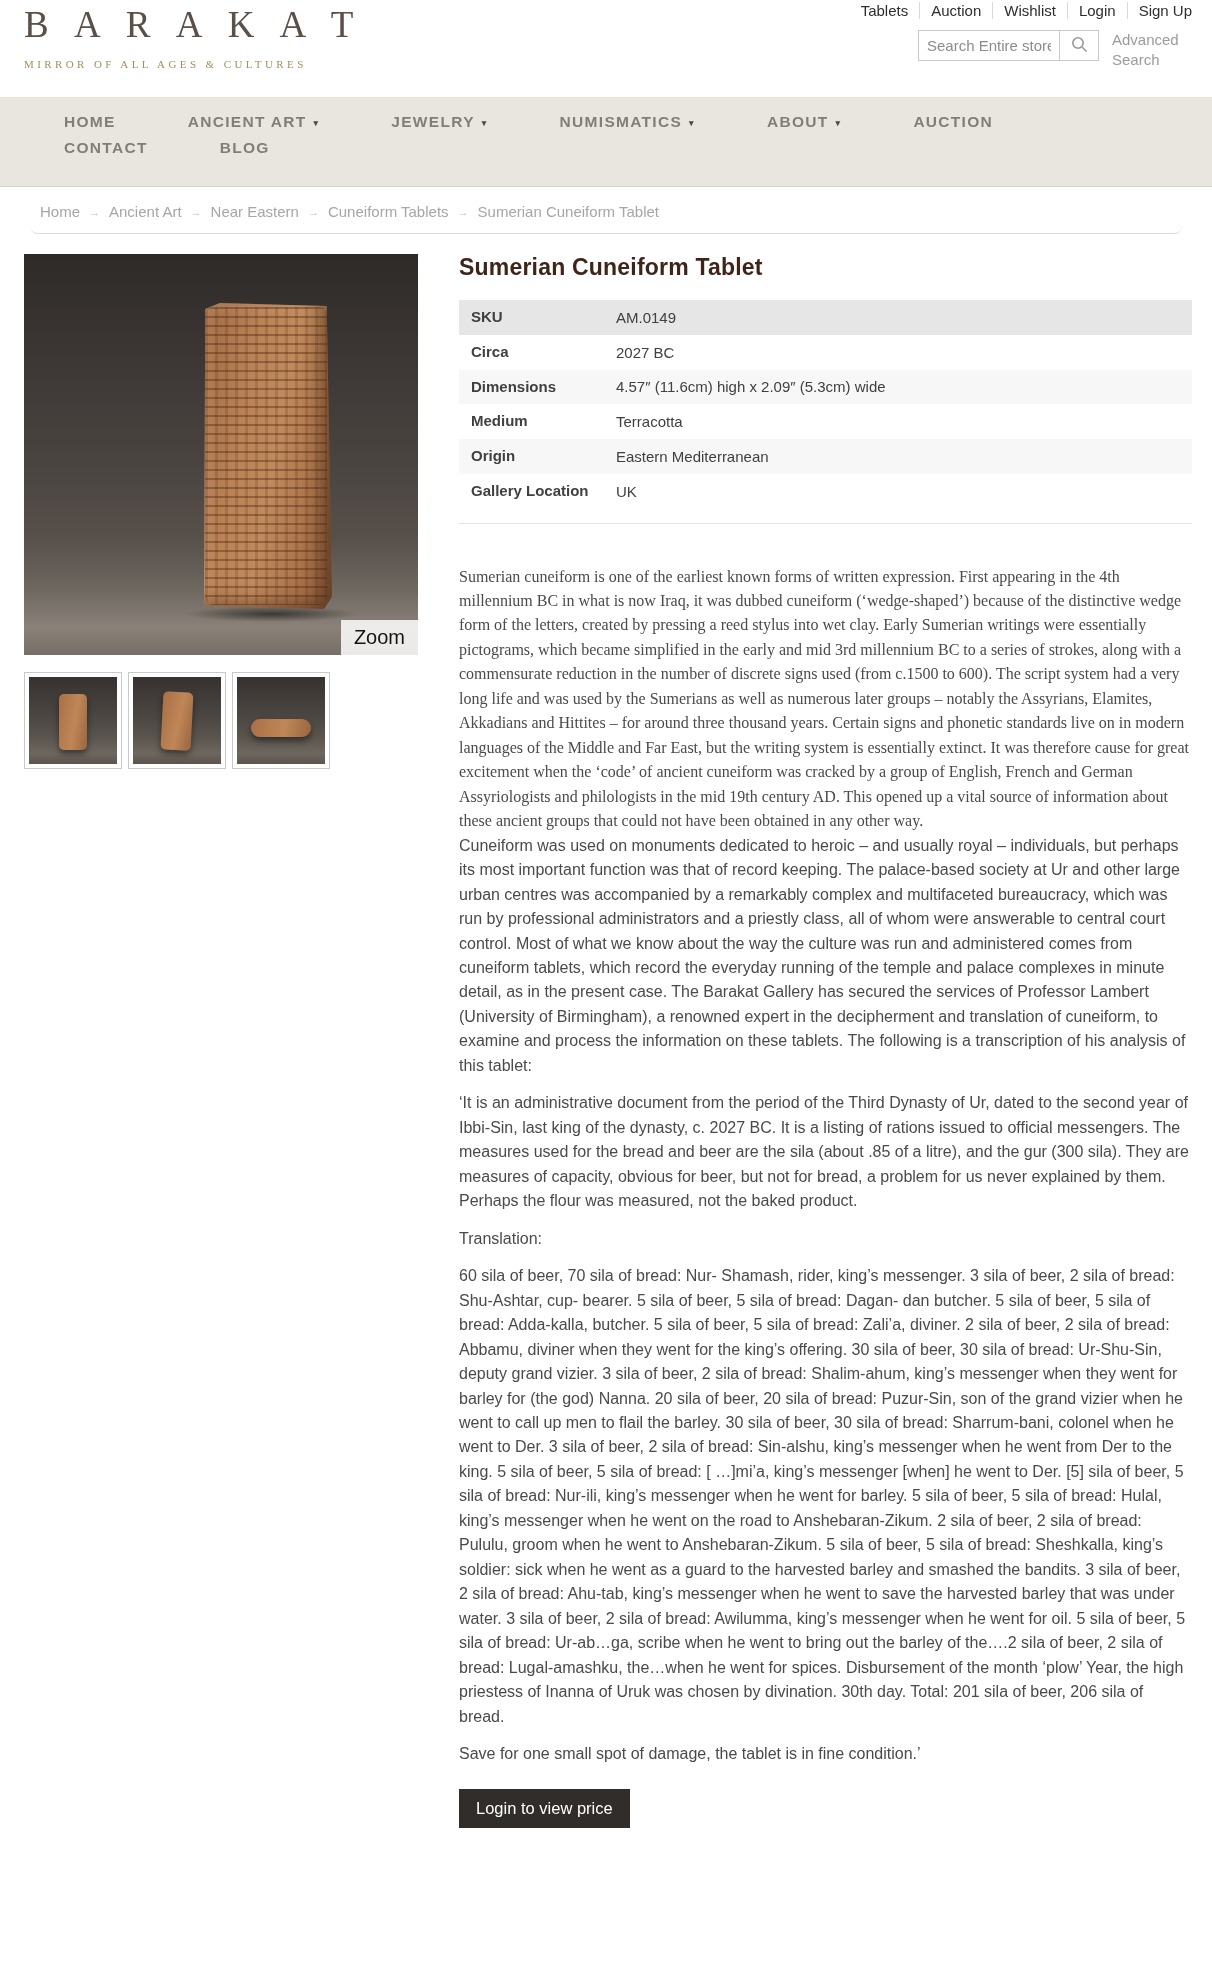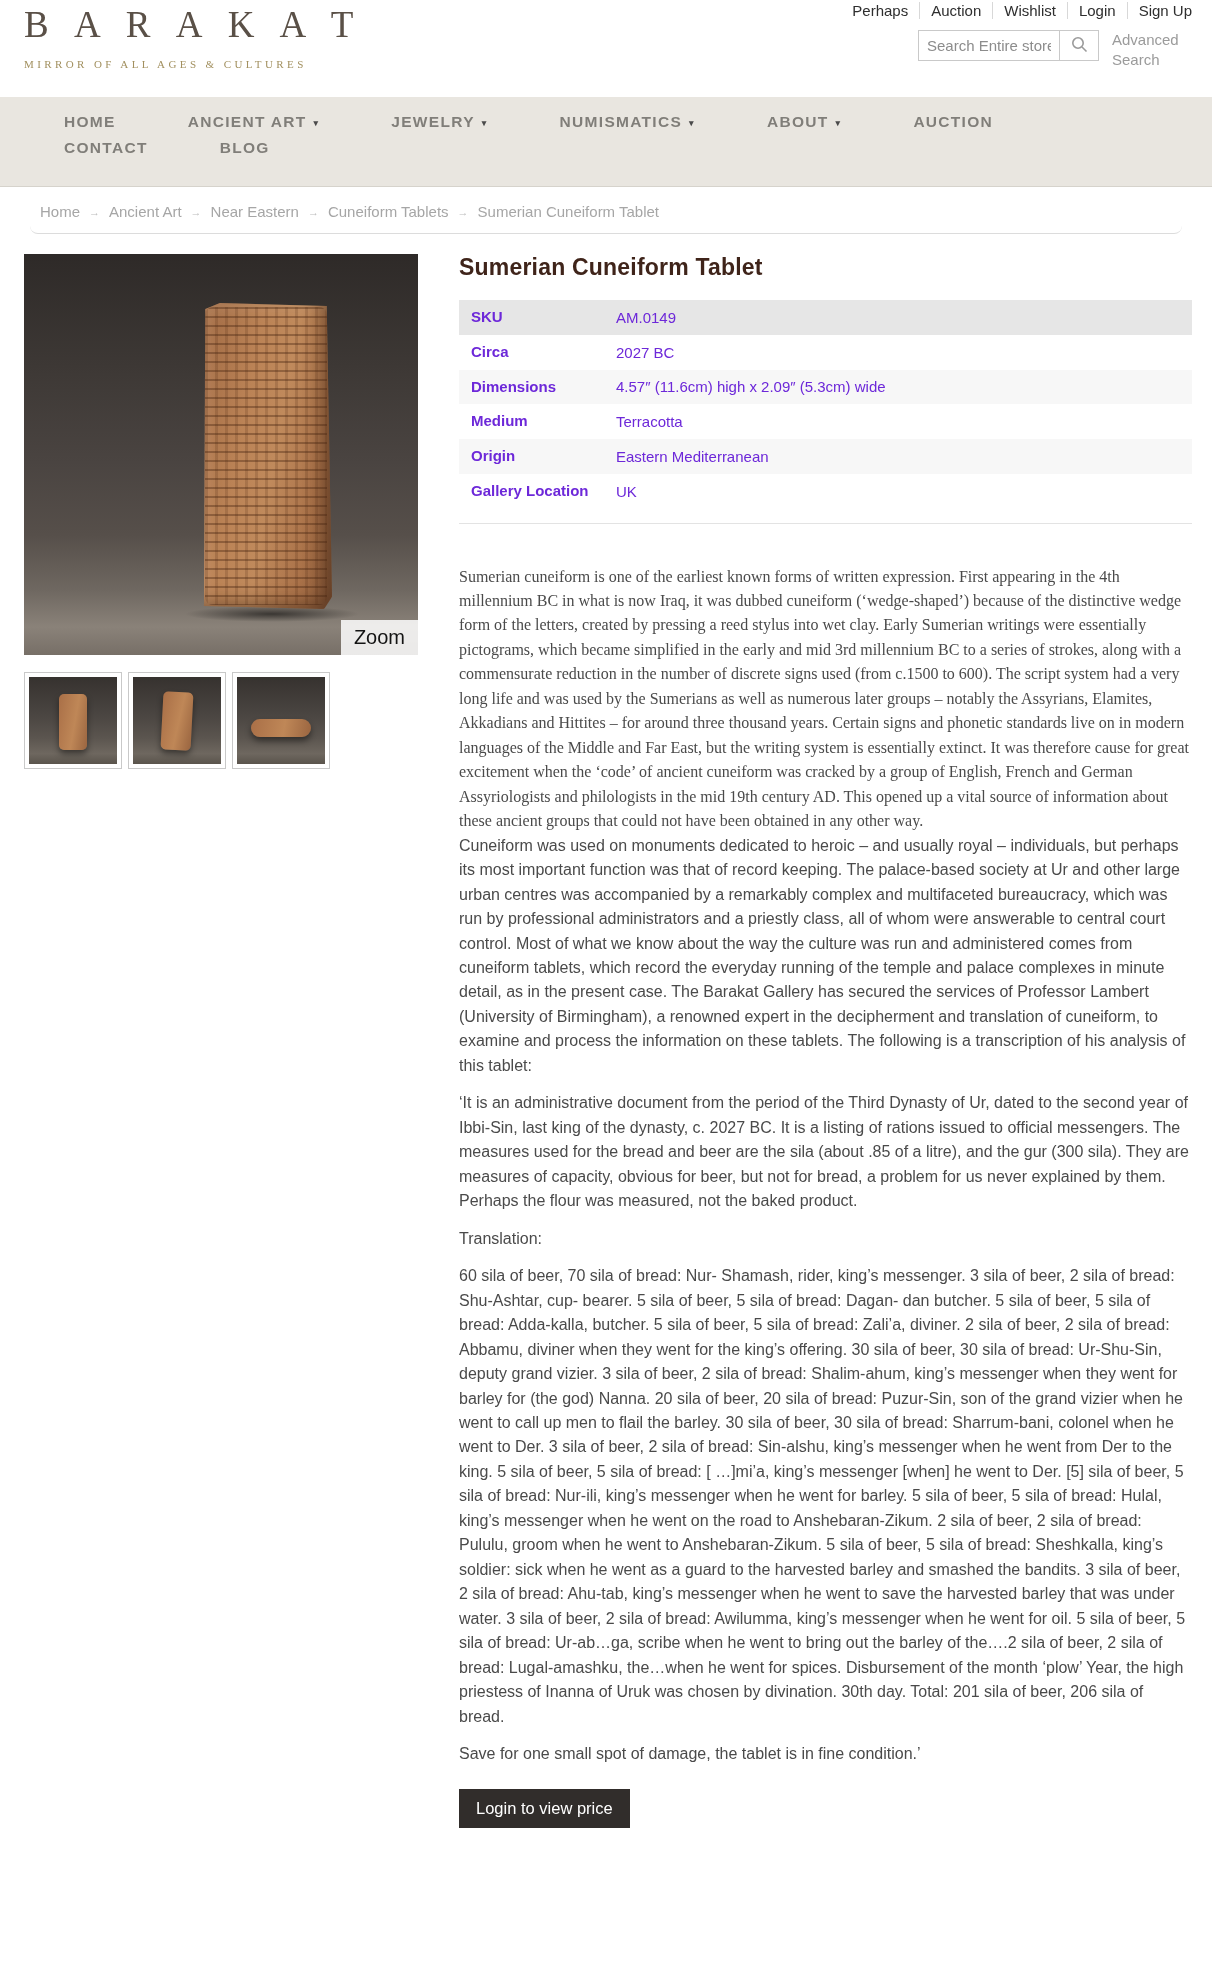--- a/index.html
+++ b/index.html
@@ -123,21 +123,21 @@
   .t1 .thumb-img::after { left:30px; top:17px; width:28px; height:56px; border-radius:5px; }
   .t2 .thumb-img::after { left:29px; top:15px; width:30px; height:58px; border-radius:5px; transform:rotate(3deg); }
   .t3 .thumb-img::after { left:14px; top:42px; width:60px; height:18px; border-radius:10px; }
 
   
   .product-title {
     font-size:23px; font-weight:600; color:#3f241a; letter-spacing:0.2px;
     margin-bottom:19px;
   }
   .spec-table { width:100%; border-collapse:collapse; }
-  .spec-table td { font-size:15px; color:#6d28d9; padding:8px 12px; vertical-align:middle; }
+  .spec-table td { font-size:15px; color:#404040; padding:8px 12px; vertical-align:middle; }
   .spec-table td.lbl { font-weight:700; width:145px; line-height:1.25; }
   .row-dark  { background:#e6e6e6; }
   .row-light { background:#f7f7f7; }
   .row-white { background:#ffffff; }
 
   .sep-line { border:none; border-top:1px solid #e3e3e3; margin:14px 0 0 0; }
 
   .desc { margin-top:41px; }
   .desc p {
     font-size:16px; line-height:1.53; color:#4a4a4a; margin-bottom:13px;
@@ -157,21 +157,21 @@
 <div class="page">
 
   <header class="topbar">
     <div class="logo-block">
       <div class="logo-title">B A R A K A T</div>
       <div class="logo-tagline">MIRROR OF ALL AGES &amp; CULTURES</div>
     </div>
 
     <ul class="account-links">
       <li>
-          <a>Perhaps</a>
+          <a>Tablets</a>
         </li>
       <li>
           <a>Auction</a>
         </li>
       <li>
           <a>Wishlist</a>
         </li>
       <li>
           <a>Login</a>
         </li>

